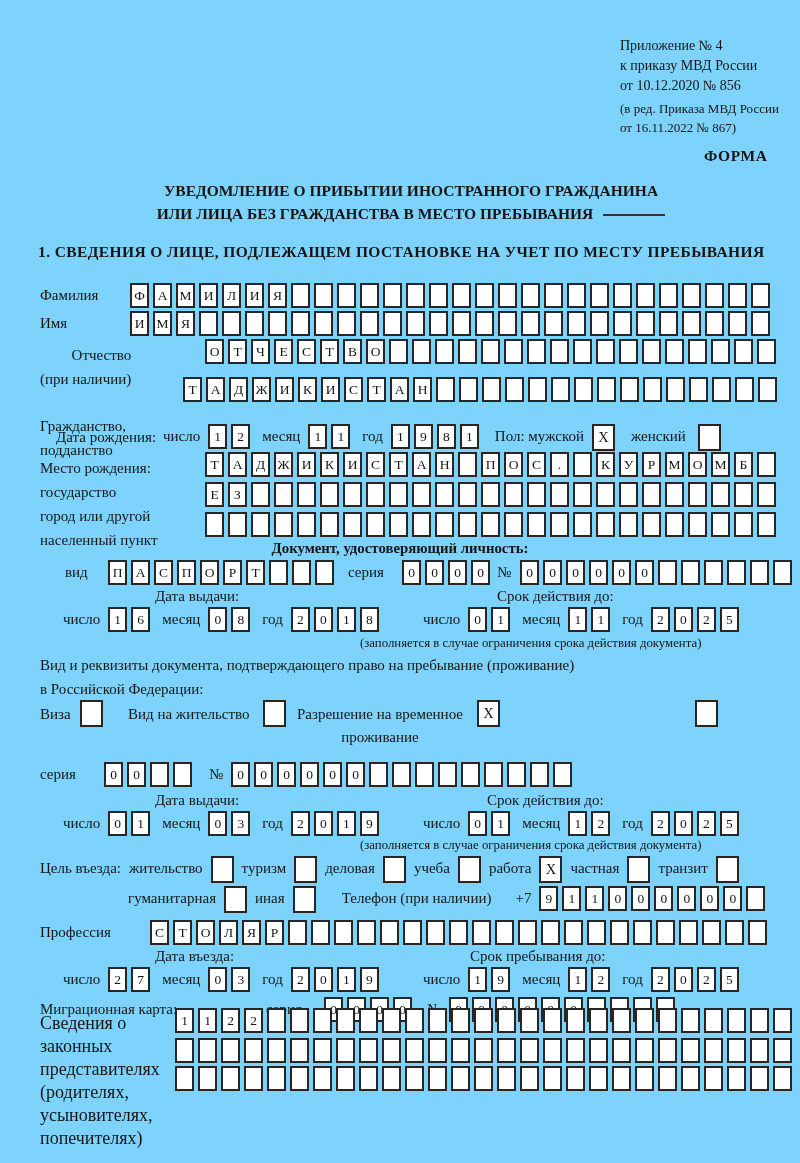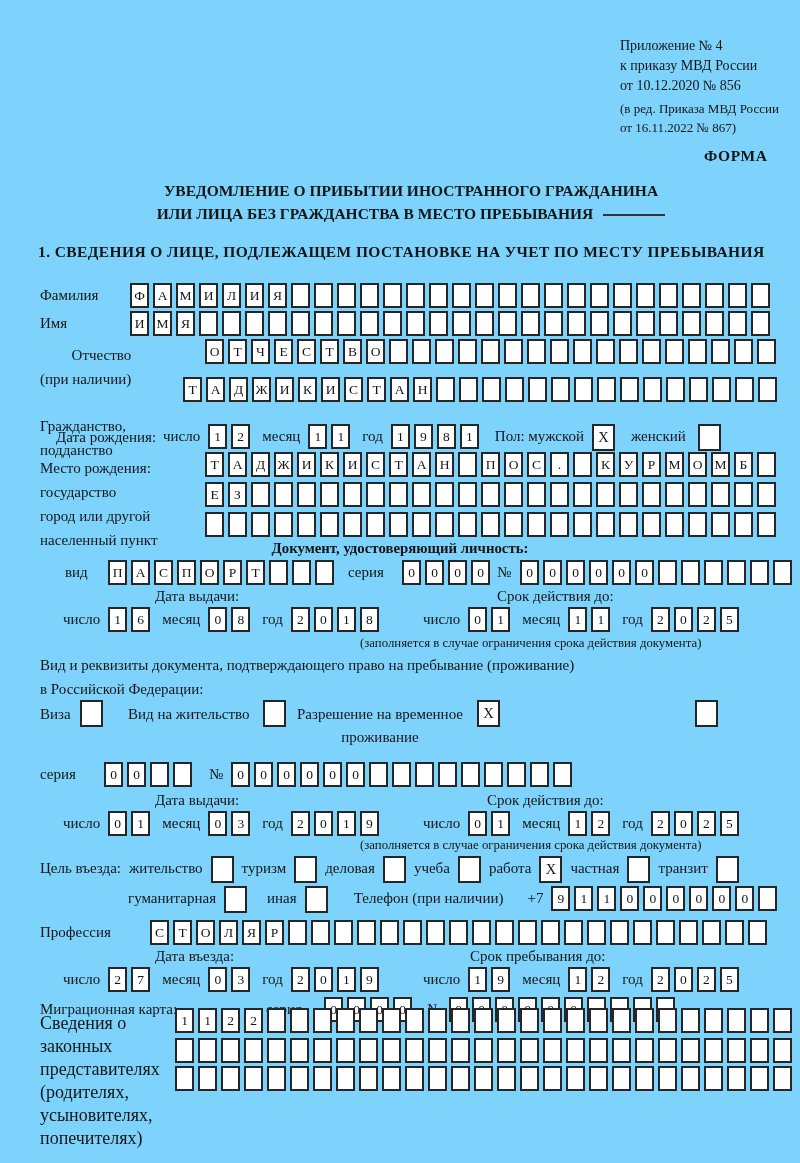--- a/index.html
+++ b/index.html
@@ -455,21 +455,21 @@
     <span class="lbl">работа</span>
     <span class="chk">X</span>
     <span class="lbl">частная</span>
     <span class="chk"></span>
     <span class="lbl">транзит</span>
     <span class="chk"></span>
   </div>
   <div class="abs frow" style="left:128px;top:886px;">
     <span class="lbl">гуманитарная</span>
     <span class="chk"></span>
-    <span class="lbl" style="margin-left:12px;">иная</span>
+    <span class="lbl" style="">иная</span>
     <span class="chk"></span>
     <span class="lbl" style="margin-left:18px;">Телефон (при наличии)</span>
     <span class="lbl" style="margin-left:16px;">+7</span>
     <span class="boxstrip">
         <span class="cbox">9</span>
         <span class="cbox">1</span>
         <span class="cbox">1</span>
         <span class="cbox">0</span>
         <span class="cbox">0</span>
         <span class="cbox">0</span>

